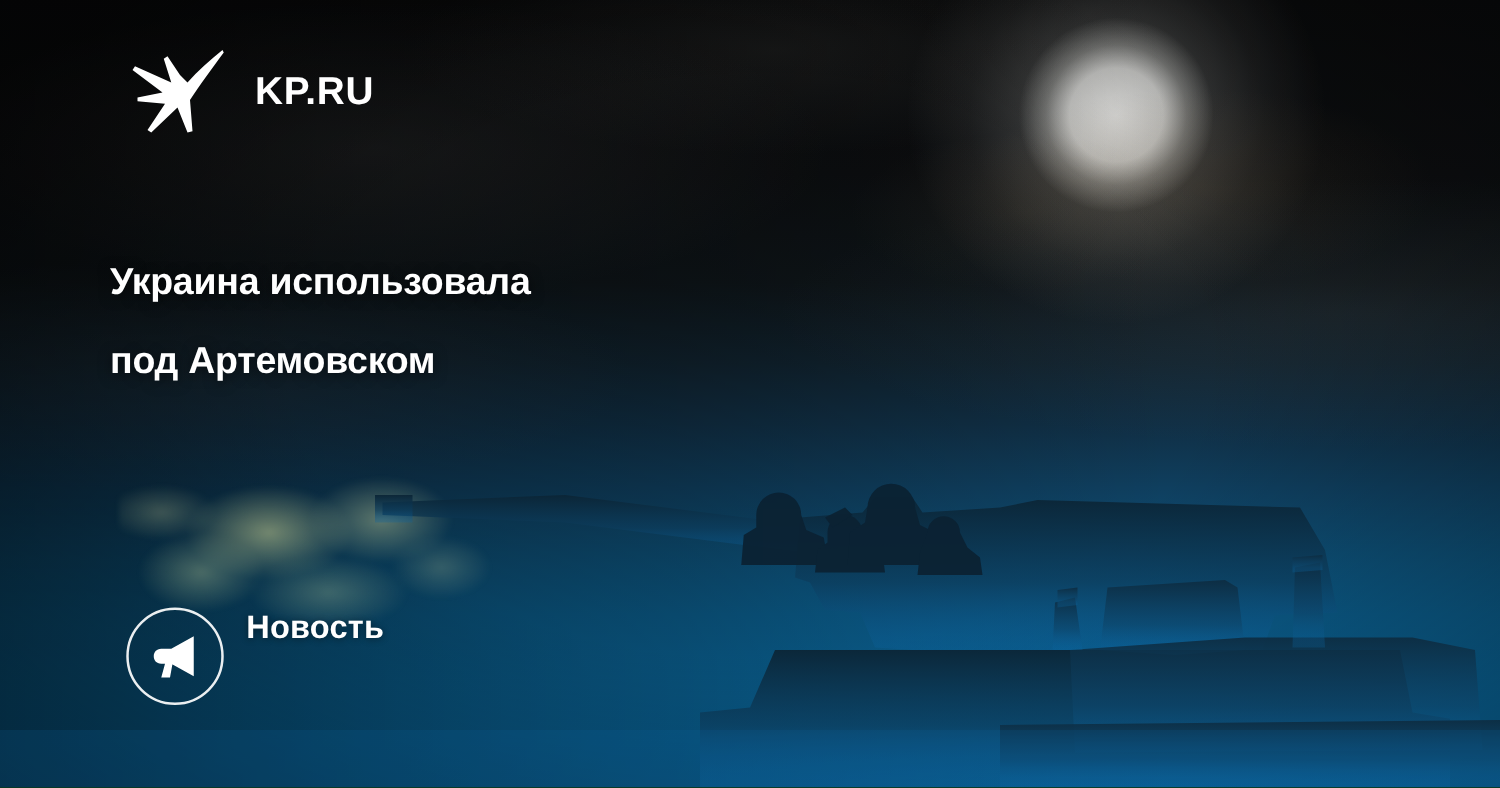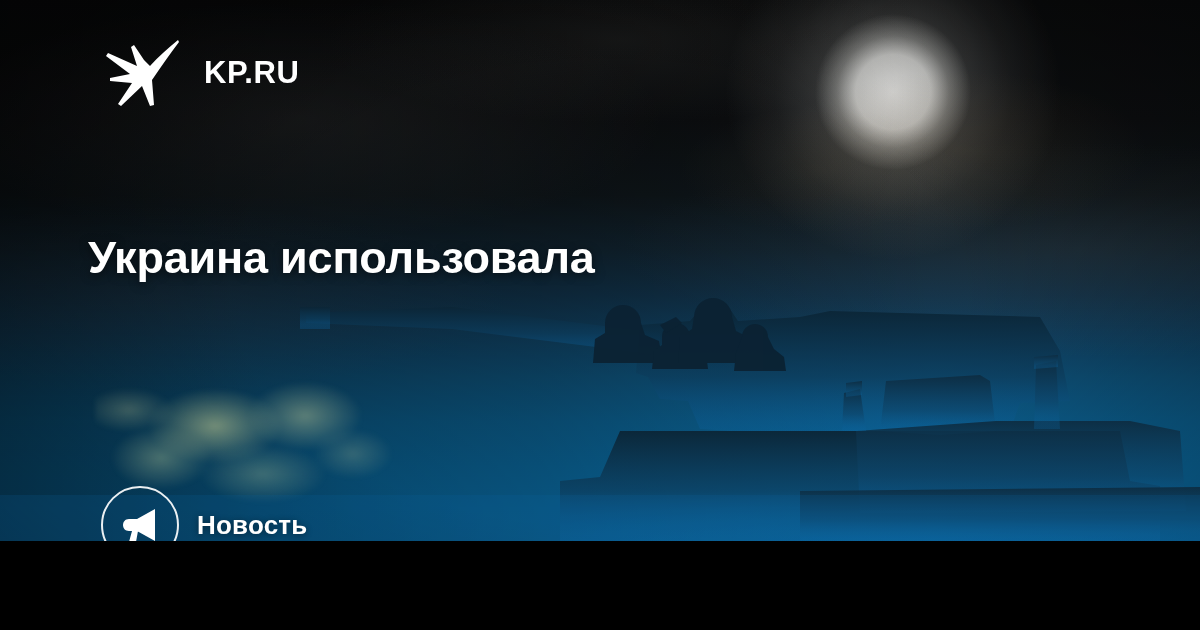--- a/index.html
+++ b/index.html
@@ -7,21 +7,21 @@
     padding: 0;
     background: #000;
   }
   body {
     font-family: "Liberation Sans", sans-serif;
   }
 
   .card {
     position: relative;
     width: 1200px;
-    height: 541px;
+    height: 630px;
     overflow: hidden;
     background: #15803d;
   }
 
   
   .bg-layer {
     position: absolute;
     inset: 0;
     pointer-events: none;
   }
@@ -124,38 +124,38 @@
     font-size: 31px;
     font-weight: bold;
     letter-spacing: 0.6px;
     line-height: 1;
   }
 
   
   .headline {
     position: absolute;
     left: 88px;
-    top: 196px;
+    top: 174px;
     width: 900px;
     color: #ffffff;
-    font-size: 45px;
+    font-size: 30px;
     font-weight: bold;
     line-height: 63px;
     letter-spacing: -0.2px;
     text-shadow: 0 2px 10px rgba(0,0,0,0.55);
   }
   .headline .ln { display: block; white-space: nowrap; }
 
   
   .badge-row {
     position: absolute;
     left: 101px;
     top: 486px;
     display: flex;
-    align-items: center;
+    align-items: flex-start;
     gap: 18px;
   }
   .badge-circle {
     width: 78px;
     height: 78px;
     border-radius: 50%;
     border: 2px solid rgba(255,255,255,0.92);
     display: flex;
     align-items: center;
     justify-content: center;
@@ -246,20 +246,21 @@
         <path fill="#ffffff" d="M74 4 C64 12 54 21 46 30 L40 24 L30 9 L27 11 L33 30 L4 17 L2 20 L26 38
                                  L6 42 L6 45 L28 47 L14 68 L17 70 L38 50 L46 70 L50 69 L48 44
                                  C56 32 66 18 75 6 Z"></path>
       </svg>
     </span>
     <span class="logo-text">KP.RU</span>
   </div>
 
   <h1 class="headline">
     <span class="ln">Украина использовала</span>
+    <span class="ln">под Артемовском</span>
   </h1>
 
   <div class="badge-row">
     <span class="badge-circle">
       <svg viewBox="0 0 42 42" xmlns="http://www.w3.org/2000/svg" aria-hidden="true">
         <path fill="#ffffff" d="M36 5 L18 15 L10 15 C6 15 4 18 4 21 C4 24 6 27 10 27 L13 27
                                  L10 38 L17 38 L19 27 L18 27 L36 37 Z"></path>
       </svg>
     </span>
     <span class="badge-label">Новость</span>

